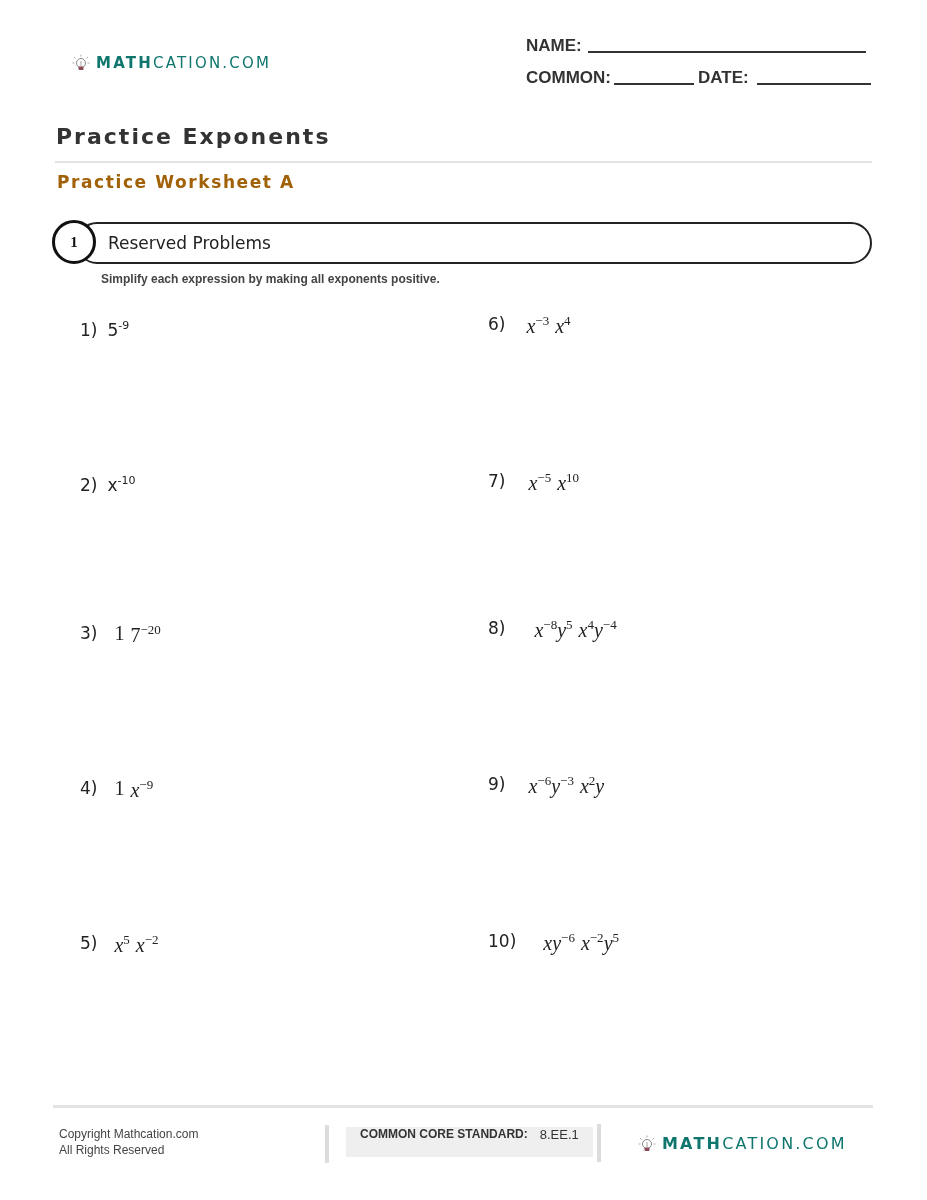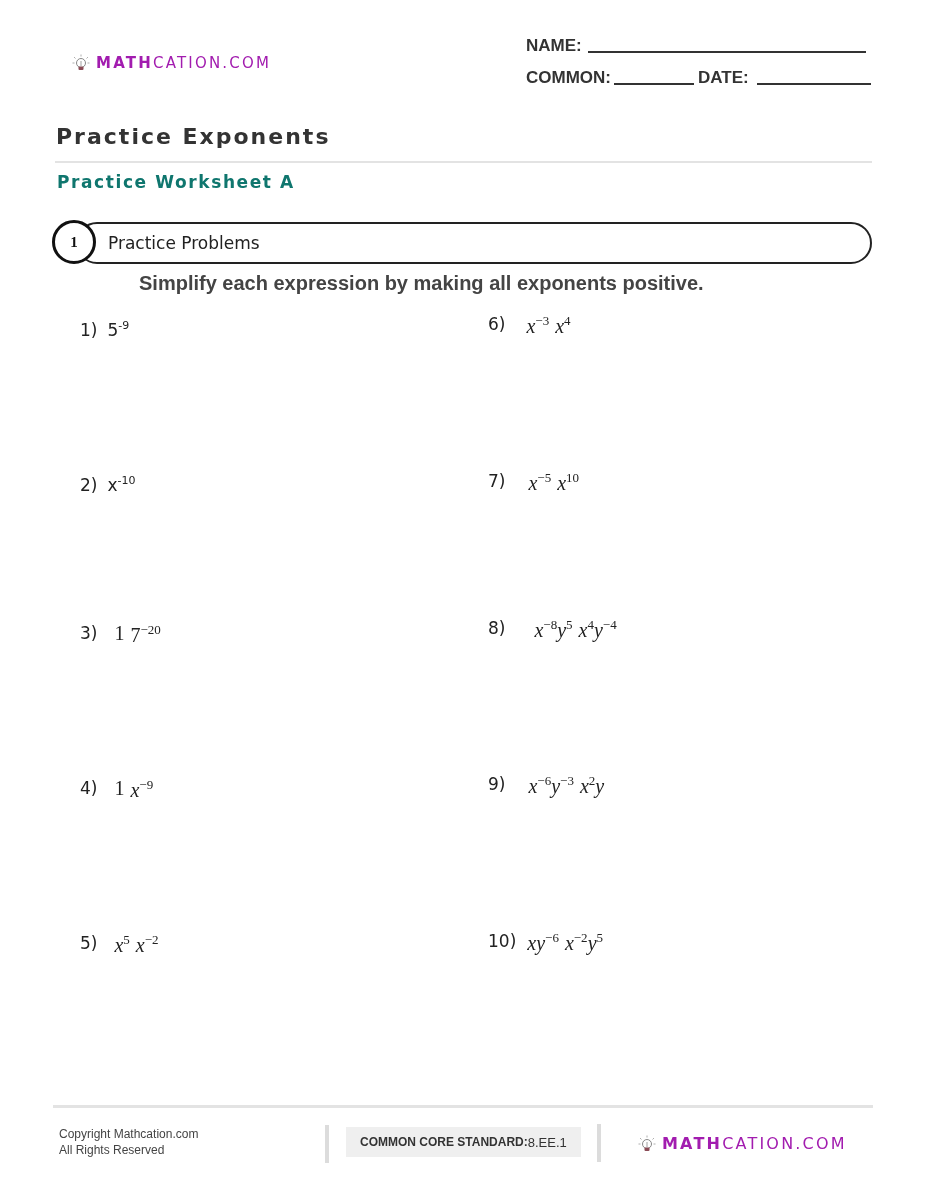--- a/index.html
+++ b/index.html
@@ -2,52 +2,52 @@
 <html><head>
   <meta charset="utf-8">
   <style>
     html, body { margin: 0; padding: 0; background: #ffffff; }
     body { width: 927px; height: 1200px; position: relative; overflow: hidden; font-family: "Liberation Sans", sans-serif; color: #333; }
     .abs { position: absolute; }
 
     
     .logo { display: flex; align-items: center; gap: 6px; }
     .logo-icon { width: 18px; height: 18px; position: relative; }
-    .logo-text { font-family: "DejaVu Sans", sans-serif; font-size: 15px; letter-spacing: 2.2px; color: #a21caf; }
+    .logo-text { font-family: "DejaVu Sans", sans-serif; font-size: 15px; letter-spacing: 2.2px; color: #0f766e; }
     .logo-text b { font-weight: 700; }
     .logo-text span { font-weight: 400; }
 
     
     .field { font-family: "Liberation Sans", sans-serif; font-weight: 700; font-size: 17px; color: #333; display: flex; align-items: flex-end; }
     .field-line { border-bottom: 2px solid #333; height: 0; margin-left: 6px; margin-bottom: 3px; }
 
     .title { font-family: "DejaVu Sans", sans-serif; font-weight: 700; font-size: 22px; letter-spacing: 2px; color: #333; }
-    .subtitle { font-family: "DejaVu Sans", sans-serif; font-weight: 700; font-size: 17px; letter-spacing: 1.6px; color: #0f766e; }
+    .subtitle { font-family: "DejaVu Sans", sans-serif; font-weight: 700; font-size: 17px; letter-spacing: 1.6px; color: #a16207; }
     .divider { height: 2px; background: #e3e3e3; }
 
     .section-pill { border: 2px solid #222; border-radius: 22px; height: 38px; background: #fff; }
     .section-num { width: 44px; height: 44px; border: 3px solid #111; border-radius: 50%; background: #fff; display: flex; align-items: center; justify-content: center; font-family: "Liberation Serif", serif; font-weight: 700; font-size: 15px; color: #111; box-sizing: border-box; }
     .section-label { font-family: "DejaVu Sans", sans-serif; font-size: 17px; color: #222; }
-    .instructions { font-family: "Liberation Sans", sans-serif; font-weight: 700; font-size: 20px; color: #444; margin-left: 38px; }
+    .instructions { font-family: "Liberation Sans", sans-serif; font-weight: 700; font-size: 12px; color: #444; }
 
     .prob-num { font-family: "DejaVu Sans", sans-serif; font-size: 17px; color: #222; }
     .plain-expr { font-family: "DejaVu Sans", sans-serif; font-size: 17px; color: #222; }
     .plain-expr sup { font-size: 11px; vertical-align: 7px; }
 
     .frac { display: inline-flex; flex-direction: row; align-items: center; font-family: "Liberation Serif", serif; font-size: 20px; color: #222; }
     .frac .num, .frac .den { padding: 0 3px; line-height: 22px; white-space: nowrap; }
     .frac .bar { align-self: stretch; height: 1.5px; background: #222; margin: 1px 0; }
     .frac i { font-style: italic; }
     .frac sup { font-size: 13px; vertical-align: 8px; font-style: normal; }
 
     
     .footer-line { height: 3px; background: #e3e3e3; }
     .copyright { font-family: "Liberation Sans", sans-serif; font-size: 12px; color: #444; line-height: 16px; }
     .vsep { width: 4px; height: 38px; background: #dcdcdc; }
-    .standard-box { background: #efefef; height: 30px; display: flex; align-items: center; padding: 0 14px; }
+    .standard-box { background: #efefef; height: 30px; display: flex; align-items: flex-start; padding: 0 14px; gap: 12px; }
     .standard-label { font-family: "Liberation Sans", sans-serif; font-weight: 700; font-size: 12px; color: #333; }
     .standard-value { font-family: "Liberation Sans", sans-serif; font-size: 13px; color: #333; }
   </style>
 </head>
 <body>
 
 <div class="abs logo" style="left:72px; top:54px;">
   <span class="logo-icon">
     <svg width="18" height="18" viewBox="0 0 18 18">
       <g stroke="#999" stroke-width="0.8">
@@ -77,21 +77,21 @@
   <span>DATE:</span>
   <span class="field-line" style="width:114px; margin-left:8px;"></span>
 </div>
 
 <div class="abs title" style="left:56px; top:124px;">Practice Exponents</div>
 <div class="abs divider" style="left:55px; top:161px; width:817px;"></div>
 <div class="abs subtitle" style="left:57px; top:172px;">Practice Worksheet A</div>
 
 <div class="abs section-pill" style="left:76px; top:222px; width:792px;"></div>
 <div class="abs section-num" style="left:52px; top:220px;">1</div>
-<div class="abs section-label" style="left:108px; top:233px;">Practice Problems</div>
+<div class="abs section-label" style="left:108px; top:233px;">Reserved Problems</div>
 <div class="abs instructions" style="left:101px; top:272px;">Simplify each expression by making all exponents positive.</div>
 
 <div class="abs" style="left:80px; top:319px; display:flex; gap:10px; align-items:baseline;">
   <span class="prob-num">1)</span>
   <span class="plain-expr"><span>5</span><sup>-9</sup></span>
 </div>
 
 <div class="abs" style="left:80px; top:474px; display:flex; gap:10px; align-items:baseline;">
   <span class="prob-num">2)</span>
   <span class="plain-expr"><span>x</span><sup>-10</sup></span>
@@ -153,21 +153,21 @@
 
 <div class="abs" style="left:488px; top:770px; display:flex; gap:20px; align-items:center;">
   <span class="prob-num">9)</span>
   <span class="frac">
     <span class="num"><i>x</i><sup>−6</sup><i>y</i><sup>−3</sup></span>
     <span class="bar"></span>
     <span class="den"><i>x</i><sup>2</sup><i>y</i></span>
   </span>
 </div>
 
-<div class="abs" style="left:488px; top:927px; display:flex; gap:8px; align-items:center;">
+<div class="abs" style="left:488px; top:927px; display:flex; gap:24px; align-items:center;">
   <span class="prob-num">10)</span>
   <span class="frac">
     <span class="num"><i>x</i><i>y</i><sup>−6</sup></span>
     <span class="bar"></span>
     <span class="den"><i>x</i><sup>−2</sup><i>y</i><sup>5</sup></span>
   </span>
 </div>
 
 <div class="abs footer-line" style="left:53px; top:1105px; width:820px;"></div>
 <div class="abs copyright" style="left:59px; top:1126px;">

